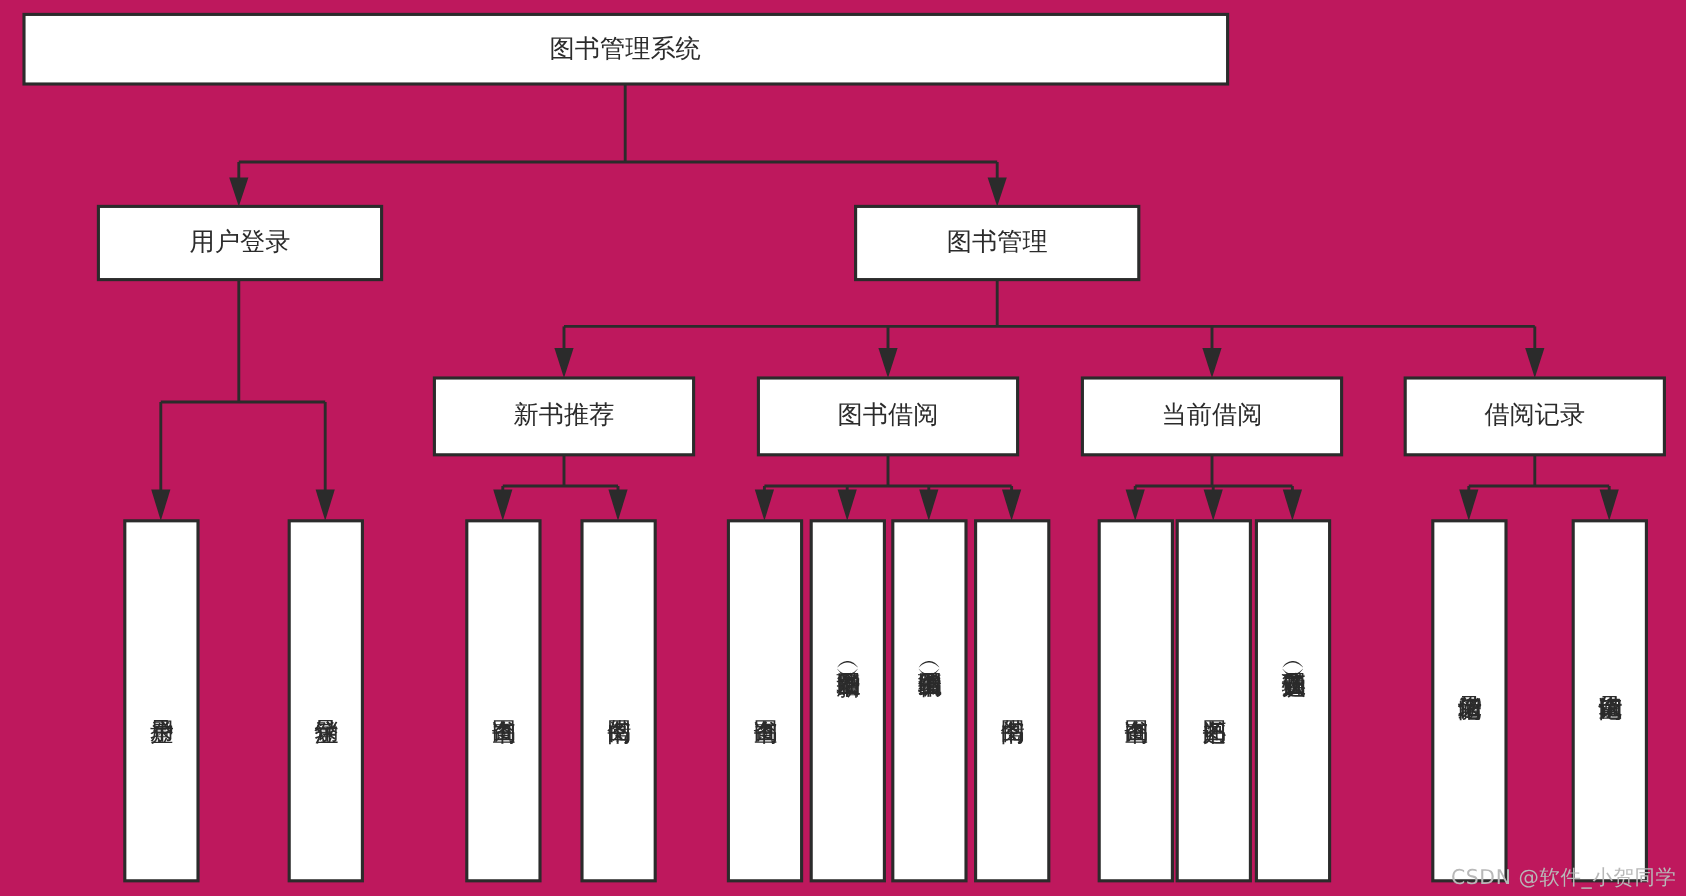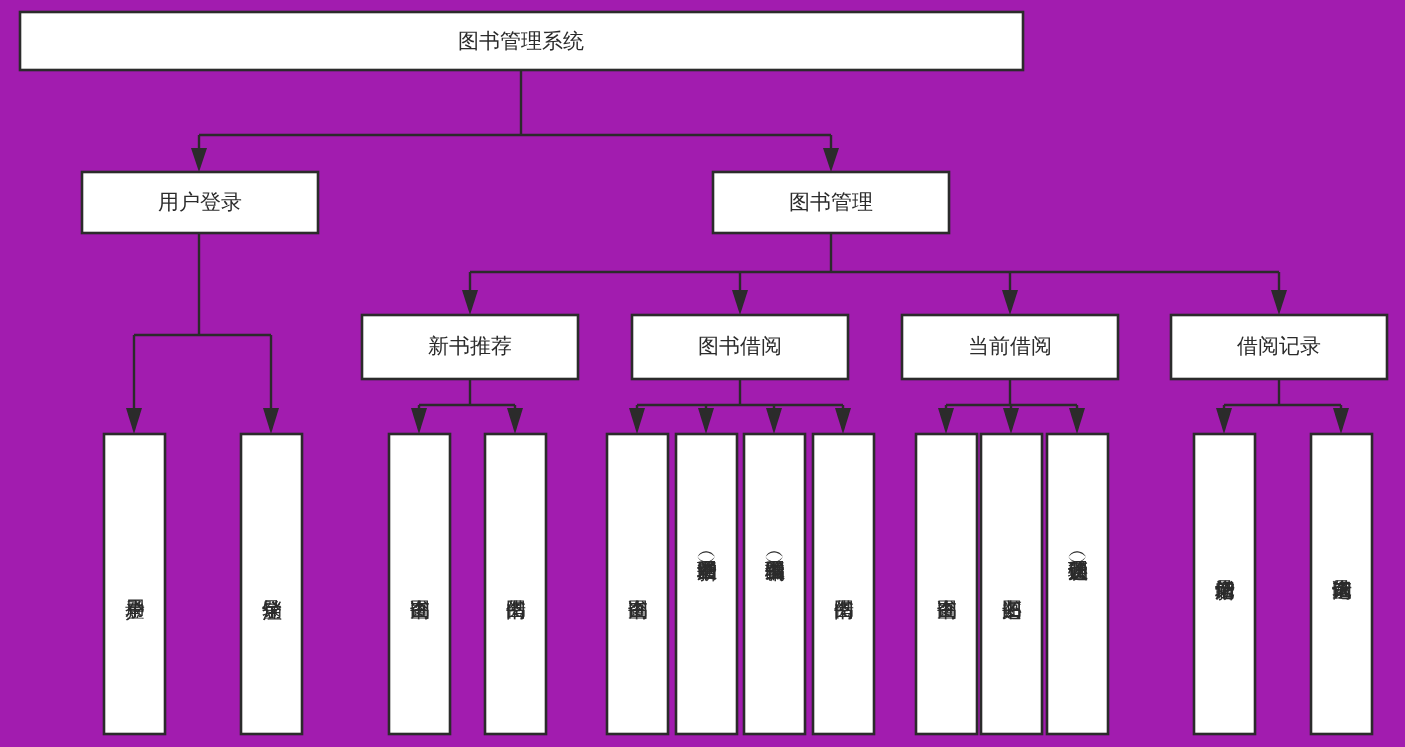--- a/index.html
+++ b/index.html
@@ -10,21 +10,21 @@
   body {
     width: 1405px;
     height: 747px;
     font-family: "DejaVu Sans", "Liberation Sans", sans-serif;
     overflow: hidden;
   }
   #diagram-root {
     position: relative;
     width: 1405px;
     height: 747px;
-    background: #a21caf;
+    background: #be185d;
   }
   svg#flow-svg {
     position: absolute;
     left: 0;
     top: 0;
     width: 1405px;
     height: 747px;
   }
   .node-box {
     fill: #ffffff;
@@ -223,14 +223,15 @@
       <rect class="node-box" x="1194" y="434" width="61" height="300"></rect>
       <text class="node-label vertical" x="1224" y="564" writing-mode="tb" glyph-orientation-vertical="0">新增借阅记录</text>
     </g>
     <g>
       <rect class="node-box" x="1311" y="434" width="61" height="300"></rect>
       <text class="node-label vertical" x="1341" y="564" writing-mode="tb" glyph-orientation-vertical="0">查询借阅记录</text>
     </g>
 
   </svg>
 
+  <div class="watermark">CSDN @软件_小贺同学</div>
 
 </div>
 
 </body></html>

